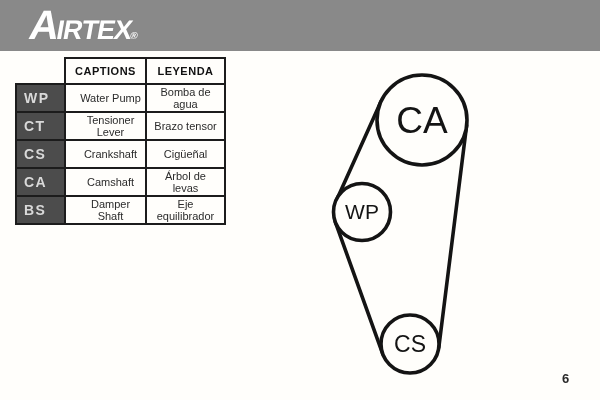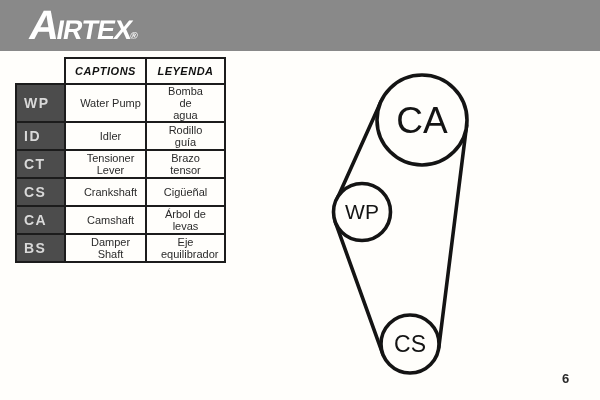--- a/index.html
+++ b/index.html
@@ -21,28 +21,28 @@
   .logo-reg  { font-size:10px; }
 
   
   table.legend {
     position:absolute; left:15px; top:57px;
     border-collapse:collapse; table-layout:fixed; width:209px;
     font-size:11px; color:#2b2b2b;
   }
   .legend col.c1 { width:49px; } .legend col.c2 { width:81px; } .legend col.c3 { width:79px; }
   .legend td, .legend th { border:2px solid #1c1c1c; padding:0 2px; text-align:center; vertical-align:middle; line-height:12px; white-space:pre-line; }
-  .legend th { height:24px; font-size:11px; letter-spacing:.5px; color:#111;font-style:italic; }
+  .legend th { height:24px; font-size:11px; letter-spacing:.5px; color:#111; }
   .legend th.corner { border:none; background:transparent; }
   .legend td { height:26px;padding-left:12px; }
   .legend td.abbr {
     background:#4c4c4c; color:#d9d9d9; text-align:left; padding-left:7px;
     font-size:14px; font-weight:bold; letter-spacing:1.5px; line-height:14px;
   }
-  .legend td.es { padding:0 14px; }
+  .legend td.es { padding:0 6px; }
 
   
   .belt-svg { position:absolute; left:320px; top:60px; }
   .belt-svg text { font-family:"Liberation Sans", sans-serif; fill:#141414; }
 
   
   .page-num {
     position:absolute; left:562px; top:371px;
     font-size:13px; font-weight:bold; color:#2a2a2a; letter-spacing:1px;
   }
@@ -68,25 +68,20 @@
         <tr>
       <th class="corner"></th>
       <th>CAPTIONS</th>
       <th>LEYENDA</th>
     </tr>
     <tr>
       <td class="abbr">WP</td>
       <td>Water Pump</td>
       <td class="es">Bomba de
 agua</td>
-    </tr>
-    <tr>
-      <td class="abbr">ID</td>
-      <td>Idler</td>
-      <td class="es">Rodillo guía</td>
     </tr>
     <tr>
       <td class="abbr">CT</td>
       <td>Tensioner
 Lever</td>
       <td class="es">Brazo tensor</td>
     </tr>
     <tr>
       <td class="abbr">CS</td>
       <td>Crankshaft</td>

